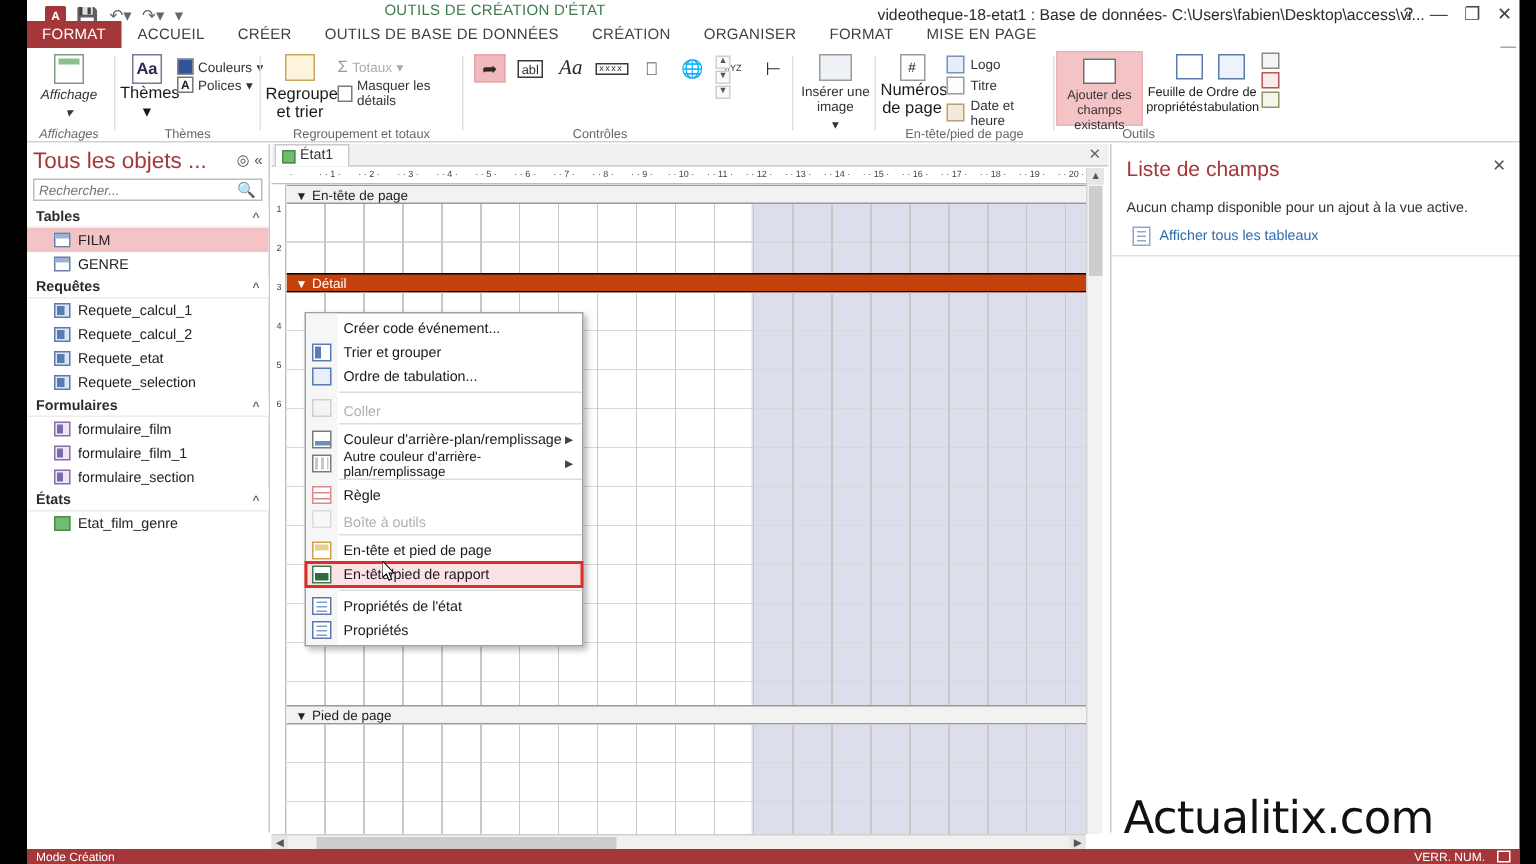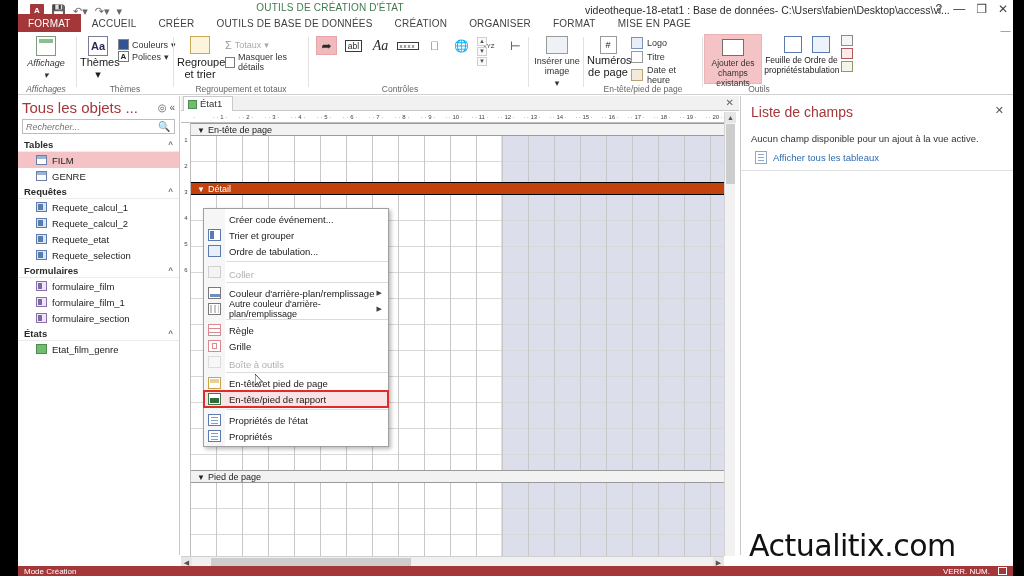--- a/index.html
+++ b/index.html
@@ -532,24 +532,20 @@
     <div class="mi">
       <span class="mico mico-back2"></span>
       <span style="font-size:9px;">Autre couleur d'arrière-plan/remplissage</span>
       <span class="arrow">▶</span>
     </div>
     <div class="msep"></div>
     <div class="mi">
       <span class="mico mico-rule"></span>
       <span>Règle</span>
     </div>
-    <div class="mi">
-      <span class="mico mico-grid"></span>
-      <span>Grille</span>
-    </div>
     <div class="mi disabled">
       <span class="mico mico-tools"></span>
       <span>Boîte à outils</span>
     </div>
     <div class="msep"></div>
     <div class="mi">
       <span class="mico mico-hfpage"></span>
       <span>En-tête et pied de page</span>
     </div>
     <div class="mi hl">

